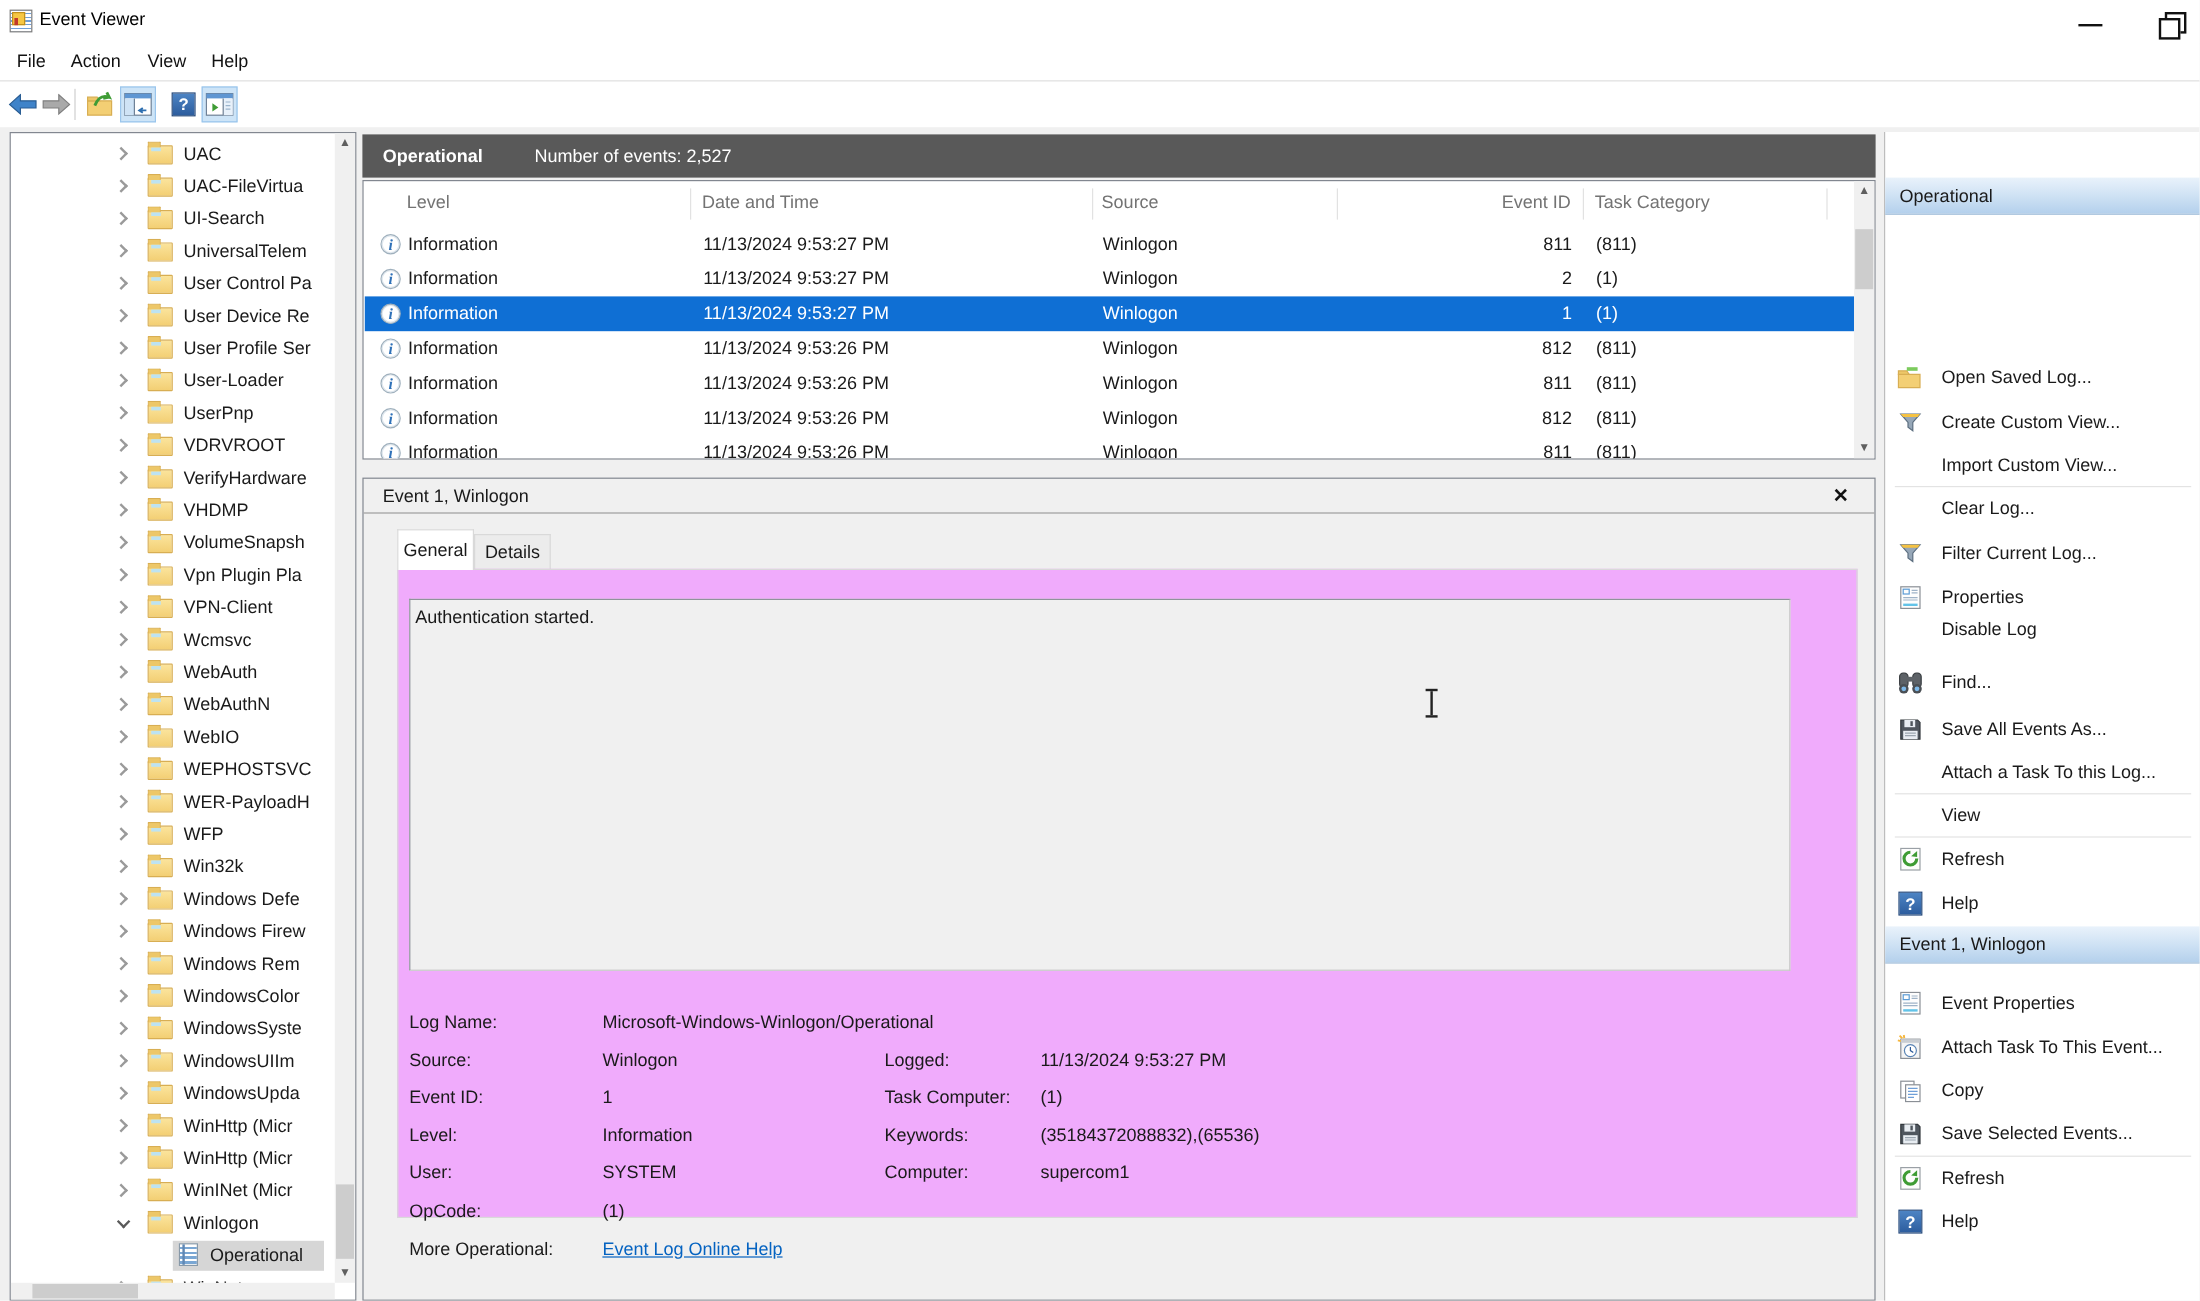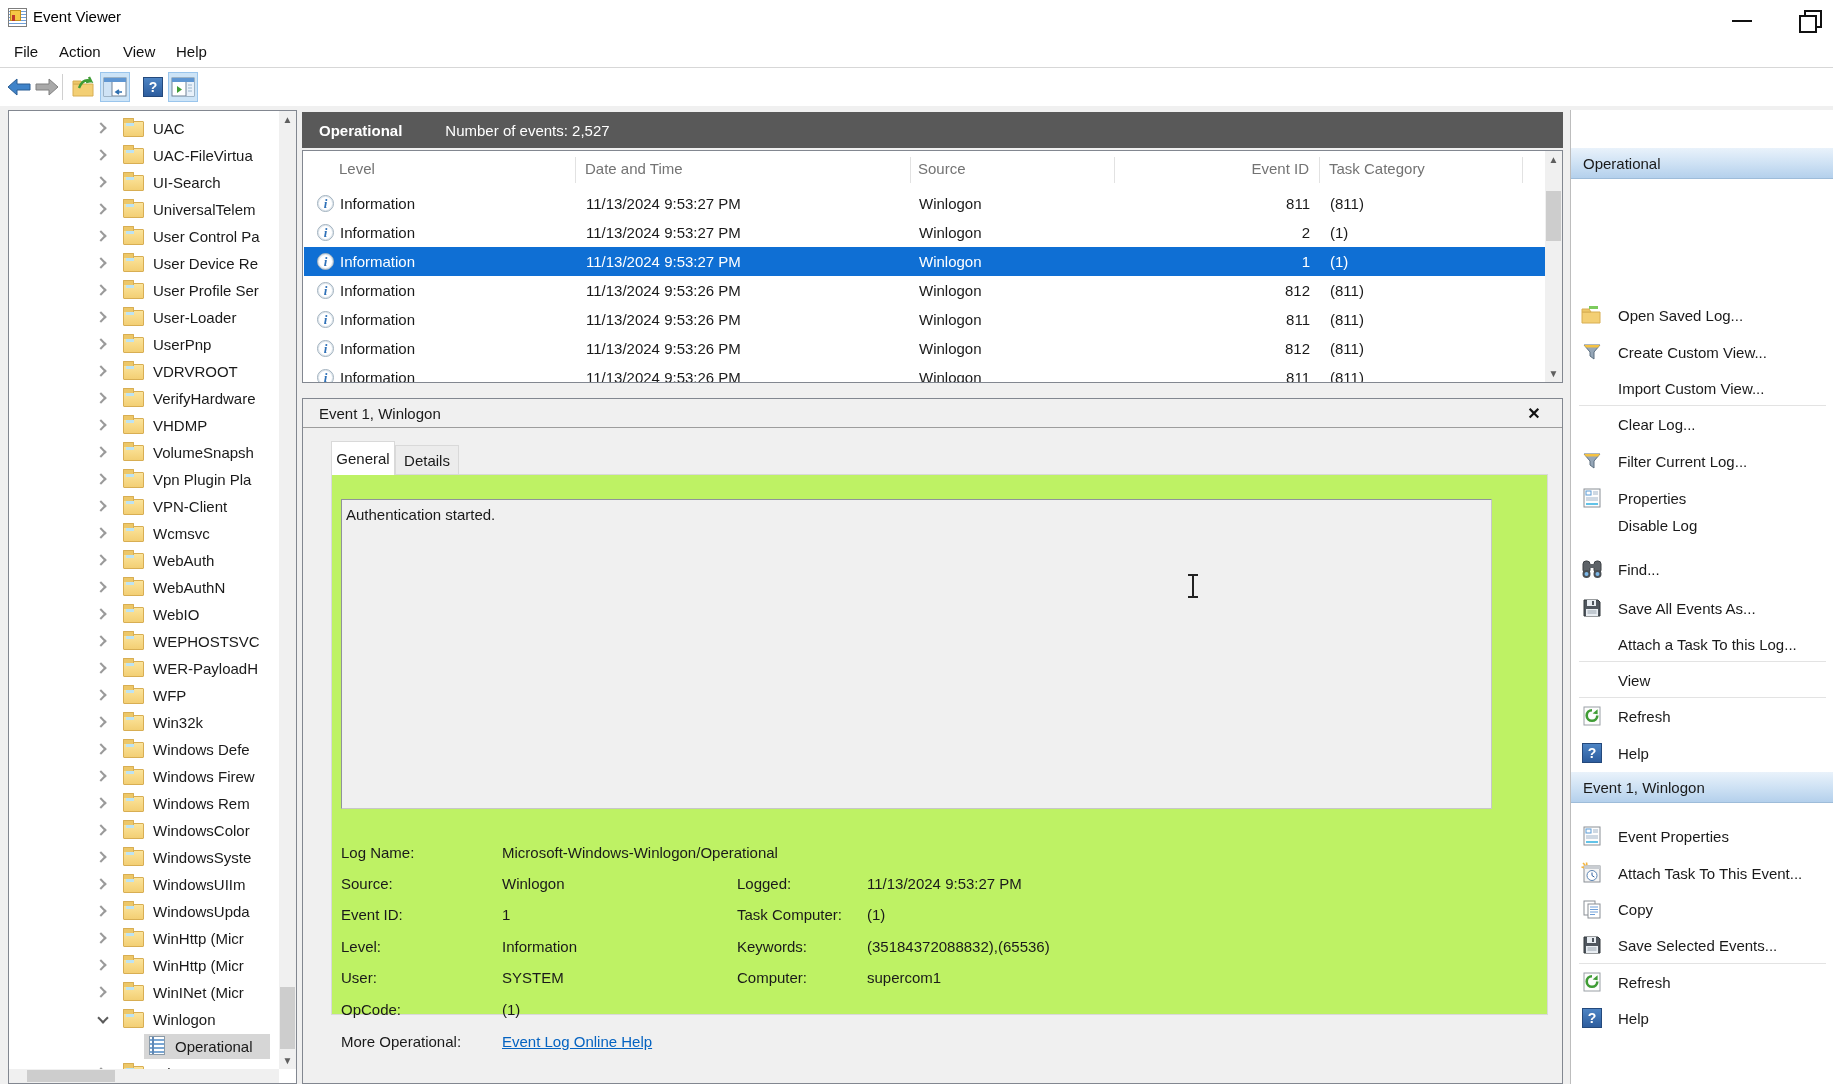--- a/index.html
+++ b/index.html
@@ -67,21 +67,21 @@
   .ico-info { position:relative; width:17px; height:17px; border-radius:50%; background:#fff; border:1px solid #9fb0bd; box-shadow:inset 0 0 0 1px #dfe7ee; color:#2f71b8; font-family:"Liberation Serif", serif; font-weight:bold; font-style:italic; font-size:13px; text-align:center; line-height:16px; }
 
   
   .preview { position:absolute; left:302px; top:398px; width:1261px; height:686px; background:#f0f0f0; border:1px solid #828790; }
   .pv-title { position:absolute; left:0; top:0; width:1259px; height:29px; border-bottom:1px solid #9d9d9d; display:flex; align-items:center; }
   .pv-title span { margin-left:16px; }
   .pv-close { position:absolute; right:18px; top:5px; width:20px; height:20px; font-size:16px; font-weight:bold; color:#111; text-align:center; line-height:20px; }
   .tab { position:absolute; display:flex; align-items:center; justify-content:center; font-size:15px; }
   .tab.active { left:28px; top:42px; width:64px; height:34px; background:#fff; border:1px solid #d9d9d9; border-bottom:none; z-index:2; }
   .tab.inactive { left:92px; top:46px; width:64px; height:30px; background:#ececec; border:1px solid #d9d9d9; border-bottom:none; }
-  .tab-page { position:absolute; left:28px; top:75px; width:1217px; height:541px; background:#bef264; border:1px solid #d9d9d9; }
+  .tab-page { position:absolute; left:28px; top:75px; width:1217px; height:541px; background:#f0abfc; border:1px solid #d9d9d9; }
   .msg-box { position:absolute; left:9px; top:24px; width:1151px; height:310px; background:#f0f0f0; border:1px solid #8f939b; border-right-color:#c7c7c7; border-bottom-color:#c7c7c7; }
   .msg-box span { position:absolute; left:4px; top:6px; }
   .fields { position:absolute; left:0; top:0; }
   .f-label { position:absolute; white-space:nowrap; }
   .f-value { position:absolute; white-space:nowrap; }
   .f-link { color:#0563c1; text-decoration:underline; }
 
   
   .ibeam { position:absolute; left:1186px; top:574px; width:14px; height:24px; }
   .ibeam i { position:absolute; left:6px; top:2px; width:2px; height:20px; background:#222; }

